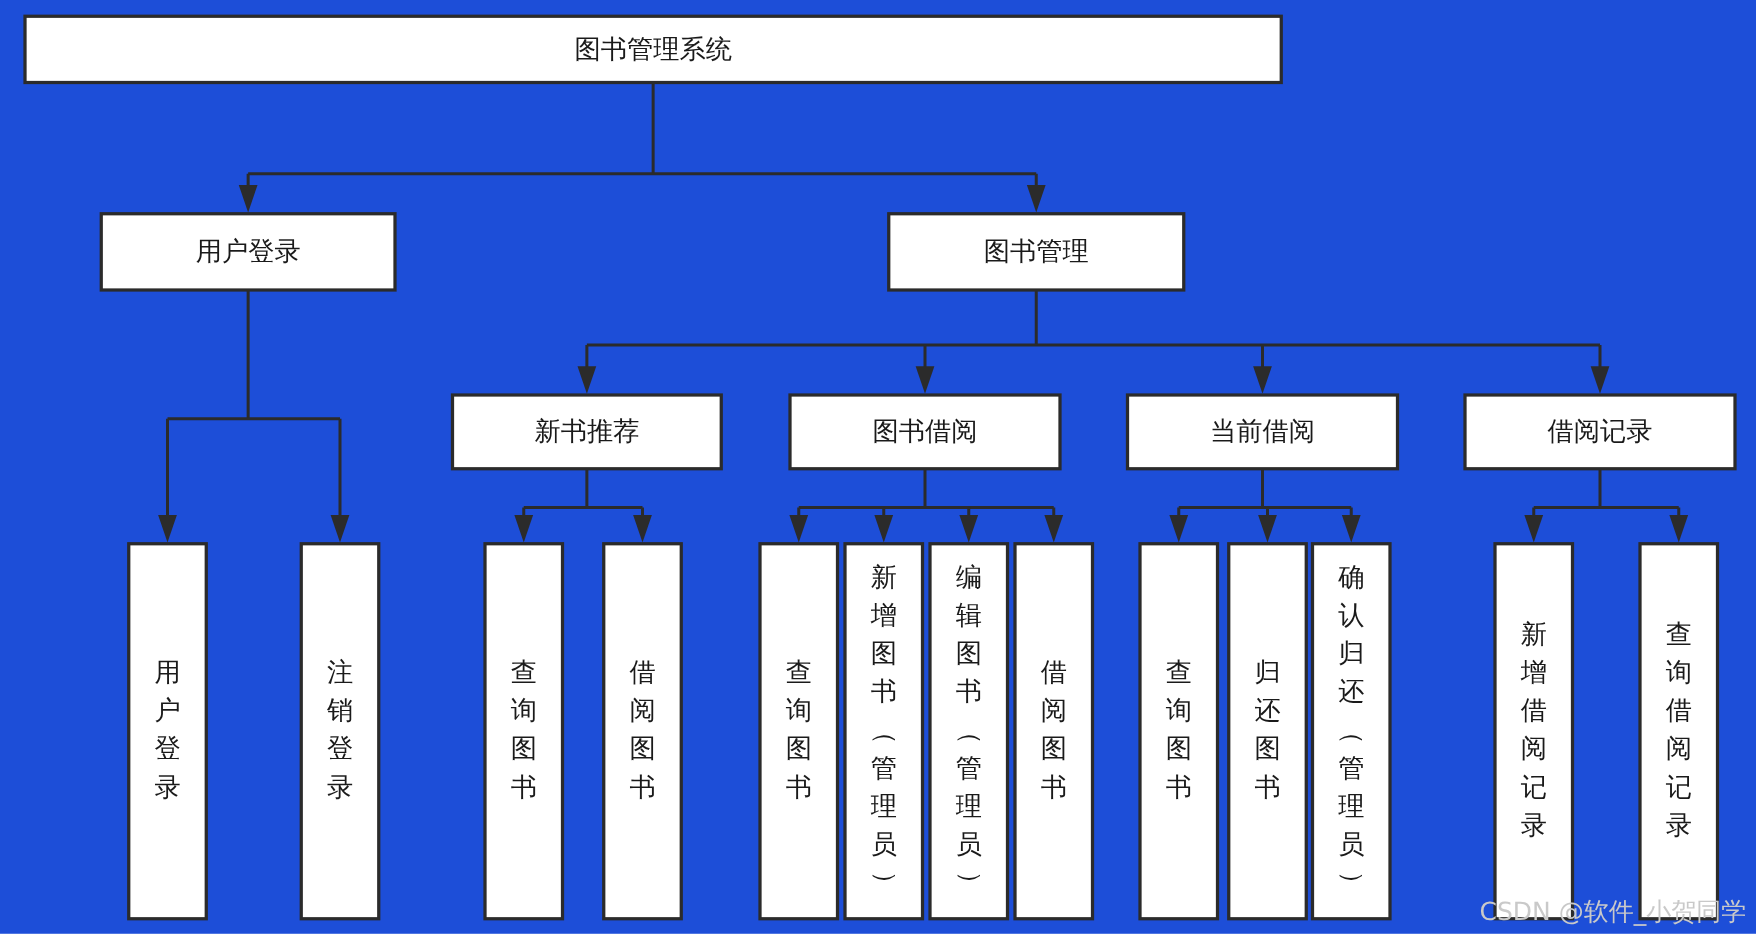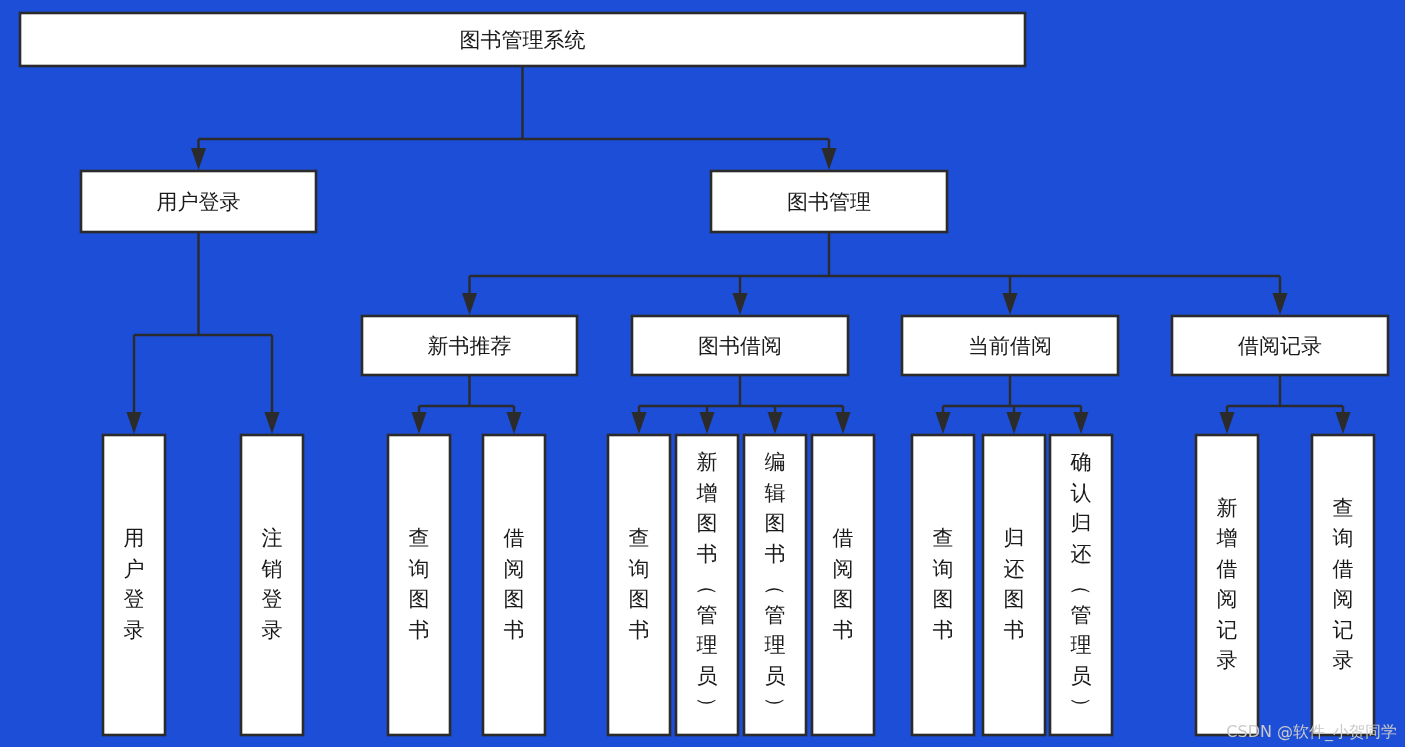--- a/index.html
+++ b/index.html
@@ -49,21 +49,21 @@
   }
   .edge-arrow {
     fill: #2b2b2b;
     stroke: none;
   }
   .watermark {
     position: absolute;
     right: 8px;
     bottom: 4px;
     font-family: "DejaVu Sans", "Liberation Sans", sans-serif;
-    font-size: 16px;
+    font-size: 20px;
     color: #c9c9c9;
     white-space: nowrap;
     user-select: none;
   }
 </style>
 </head>
 <body>
 
 <div id="diagram-root">
   <svg id="flow-svg" viewBox="0 0 1405 747">

